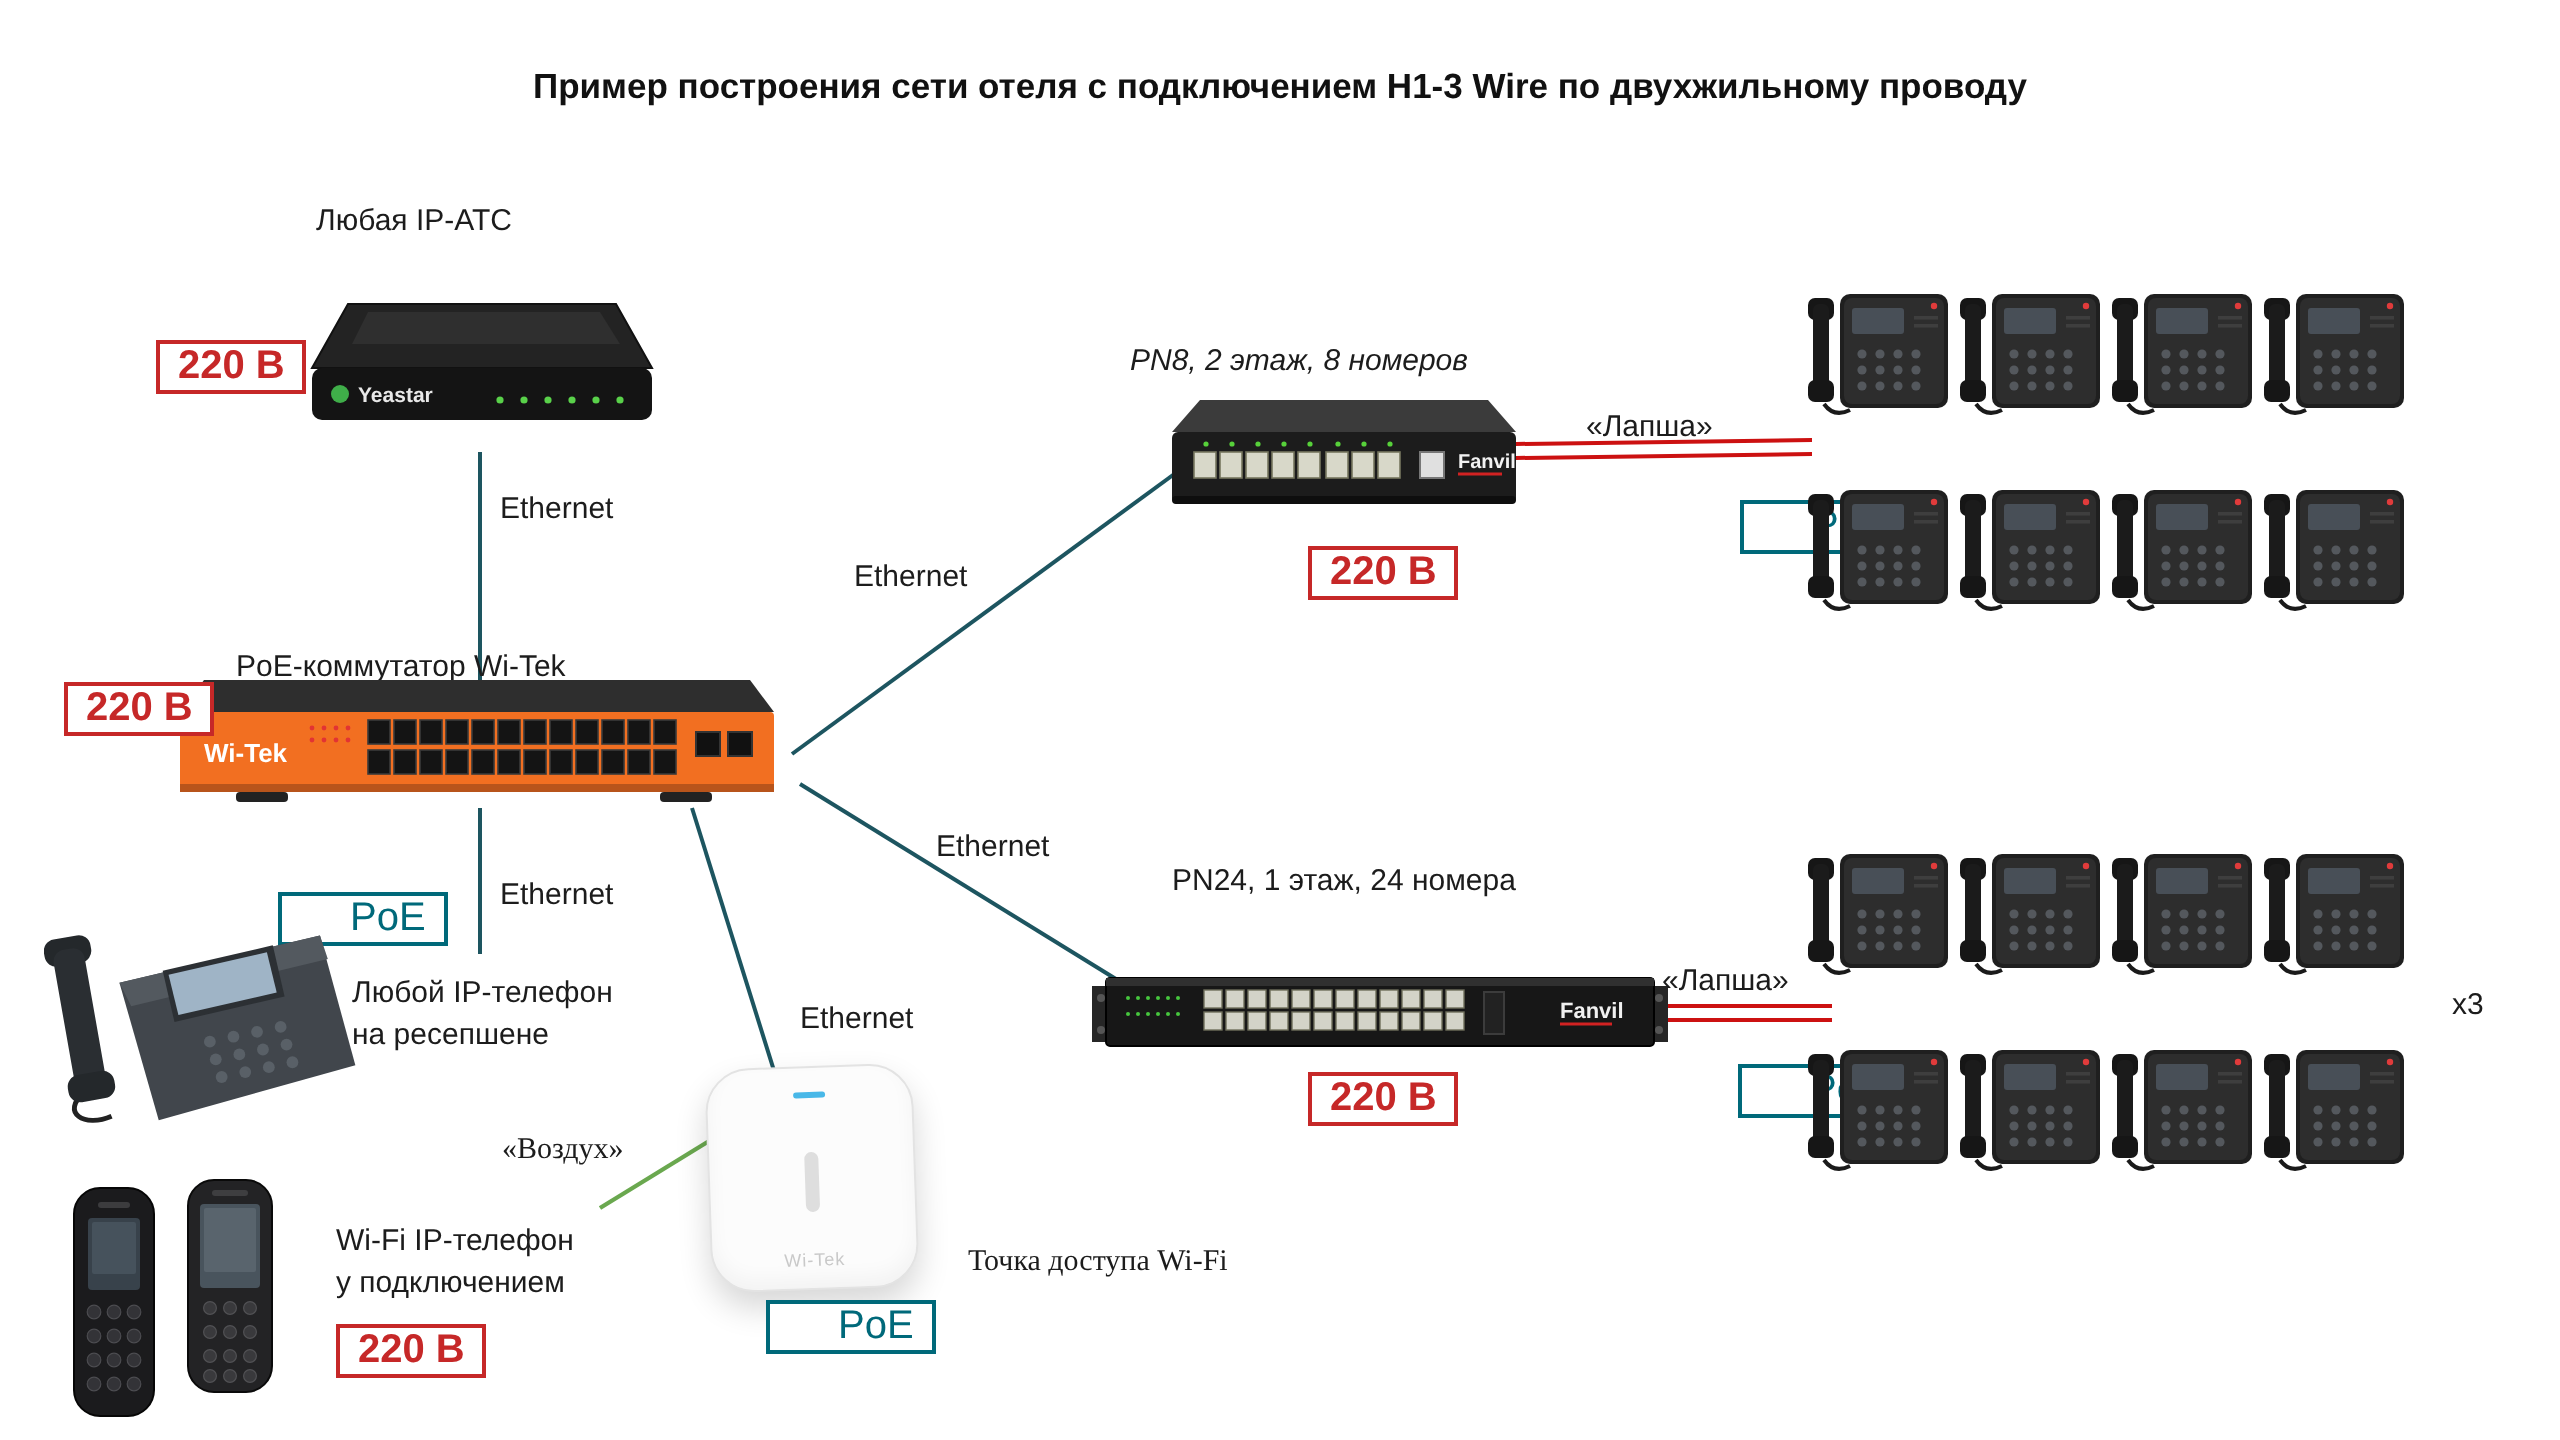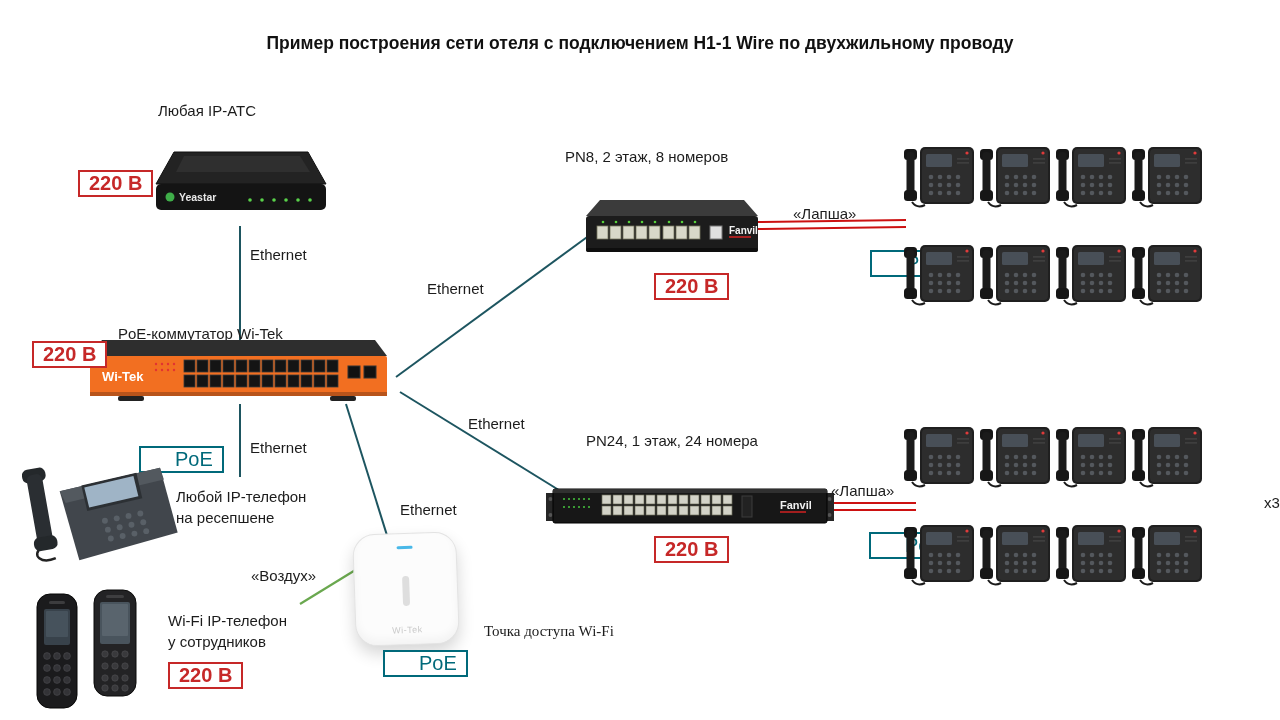--- a/index.html
+++ b/index.html
@@ -76,21 +76,21 @@
     <line class="eth" x1="400" y1="392" x2="562" y2="492"></line>
     <line class="eth" x1="240" y1="404" x2="240" y2="477"></line>
     <line class="eth" x1="346" y1="404" x2="390" y2="545"></line>
     <line class="lap" x1="758" y1="222" x2="906" y2="220"></line>
     <line class="lap" x1="758" y1="229" x2="906" y2="227"></line>
     <line class="lap" x1="833" y1="503" x2="916" y2="503"></line>
     <line class="lap" x1="833" y1="510" x2="916" y2="510"></line>
     <line class="air" x1="300" y1="604" x2="357" y2="569"></line>
   </svg>
 
-  <div class="title">Пример построения сети отеля с подключением H1-1 Wire по двухжильному проводу</div>
+  <div class="title">Пример построения сети отеля с подключением H1-3 Wire по двухжильному проводу</div>
 
   <div class="lbl center" style="left:158px; top:102px; width:165px;">Любая IP-АТС</div>
   <svg class="dev" style="left:150px; top:148px;" width="182" height="74" viewBox="0 0 182 74">
     <polygon points="24,4 158,4 176,36 6,36" fill="#232323" stroke="#111" stroke-width="1"></polygon>
     <polygon points="34,8 150,8 160,24 26,24" fill="#2f2f2f"></polygon>
     <rect x="6" y="36" width="170" height="26" rx="5" fill="#141414"></rect>
     <circle cx="20" cy="49" r="4.5" fill="#3fae49"></circle>
     <text x="29" y="53" font-size="10.5" font-weight="700" fill="#e8e8e8">Yeastar</text>
     <g fill="#59d14a">
       <circle cx="100" cy="52" r="1.8"></circle>
@@ -151,21 +151,21 @@
         <rect x="224" y="37" width="11" height="12"></rect>
         <rect x="237" y="37" width="11" height="12"></rect>
     </g>
     <rect x="258" y="28" width="12" height="12" fill="#111" stroke="#333"></rect>
     <rect x="274" y="28" width="12" height="12" fill="#111" stroke="#333"></rect>
     <rect x="28" y="58" width="26" height="5" rx="2" fill="#222"></rect>
     <rect x="240" y="58" width="26" height="5" rx="2" fill="#222"></rect>
   </svg>
   <span class="badge b220" style="left:32px; top:341px;">220 В</span>
 
-  <div class="lbl" style="left:565px; top:148px;">PN8, 2 этаж, 8 номеров</div>
+  <div class="lbl" style="left:565px; top:172px;font-style:italic;">PN8, 2 этаж, 8 номеров</div>
   <svg class="dev" style="left:586px; top:196px;" width="172" height="64" viewBox="0 0 172 64">
     <polygon points="14,4 158,4 172,20 0,20" fill="#3b3b3b"></polygon>
     <rect x="0" y="20" width="172" height="36" rx="3" fill="#1c1c1c"></rect>
     <rect x="0" y="52" width="172" height="4" rx="2" fill="#0e0e0e"></rect>
     <g fill="#57d13a">
       <circle cx="17" cy="26" r="1.3"></circle>
         <circle cx="30" cy="26" r="1.3"></circle>
         <circle cx="43" cy="26" r="1.3"></circle>
         <circle cx="56" cy="26" r="1.3"></circle>
       <circle cx="69" cy="26" r="1.3"></circle>
@@ -295,21 +295,21 @@
     <svg class="phone">
         <use href="#deskphone"></use>
       </svg>
     <svg class="phone">
         <use href="#deskphone"></use>
       </svg>
     <svg class="phone">
         <use href="#deskphone"></use>
       </svg>
   </div>
-  <div class="lbl" style="left:1264px; top:494px;">x3</div>
+  <div class="lbl" style="left:1226px; top:494px;">x3</div>
 
   <span class="badge bpoe" style="left:139px; top:446px;">PoE</span>
   <svg class="dev" style="left:22px; top:452px;" width="158" height="116" viewBox="0 0 160 118">
     <path d="M20 96 C8 106 20 114 34 108" fill="none" stroke="#222" stroke-width="2.5"></path>
     <g transform="rotate(-10 20 60)">
       <rect x="6" y="16" width="24" height="14" rx="6" fill="#24282b"></rect>
       <rect x="10" y="22" width="16" height="72" rx="6" fill="#2a2e32"></rect>
       <rect x="6" y="86" width="24" height="14" rx="6" fill="#24282b"></rect>
     </g>
     <polygon points="38,40 140,16 158,82 58,110" fill="#41464c"></polygon>
@@ -336,21 +336,21 @@
     <div>на ресепшене</div>
   </div>
 
   <div class="ap" style="left:354px; top:533px; width:104px; height:112px;">
     <div class="ap-led"></div>
     <div class="ap-slot"></div>
     <div class="ap-brand">Wi-Tek</div>
   </div>
   <div class="lbl" style="left:484px; top:623px;font-family:Liberation Serif, serif;">Точка доступа Wi-Fi</div>
   <span class="badge bpoe" style="left:383px; top:650px;">PoE</span>
-  <div class="lbl" style="left:251px; top:567px;">«Воздух»</div>
+  <div class="lbl" style="left:251px; top:567px;font-family:Liberation Serif, serif;">«Воздух»</div>
 
   <svg class="dev" style="left:30px; top:592px;" width="54" height="120" viewBox="0 0 54 120">
     <rect x="7" y="2" width="40" height="114" rx="13" fill="#1b1b1d" stroke="#060606"></rect>
     <rect x="19" y="9" width="16" height="3" rx="1.5" fill="#3c3c3e"></rect>
     <rect x="14" y="17" width="26" height="36" rx="2" fill="#38424b"></rect>
     <rect x="16" y="19" width="22" height="26" rx="1" fill="#46525c"></rect>
     <g fill="#333337" stroke="#4c4c50" stroke-width="0.6">
       <circle cx="17" cy="64" r="3.4"></circle>
         <circle cx="27" cy="64" r="3.4"></circle>
         <circle cx="37" cy="64" r="3.4"></circle>
@@ -380,17 +380,17 @@
       <circle cx="15" cy="90" r="3.2"></circle>
         <circle cx="25" cy="90" r="3.2"></circle>
         <circle cx="35" cy="90" r="3.2"></circle>
       <circle cx="15" cy="100" r="3.2"></circle>
         <circle cx="25" cy="100" r="3.2"></circle>
         <circle cx="35" cy="100" r="3.2"></circle>
     </g>
   </svg>
   <div class="lbl two-line" style="left:168px; top:610px;">
     <div>Wi-Fi IP-телефон</div>
-    <div>у сотрудников</div>
+    <div>у подключением</div>
   </div>
   <span class="badge b220" style="left:168px; top:662px;">220 В</span>
 
 </div>
 
 </body></html>

